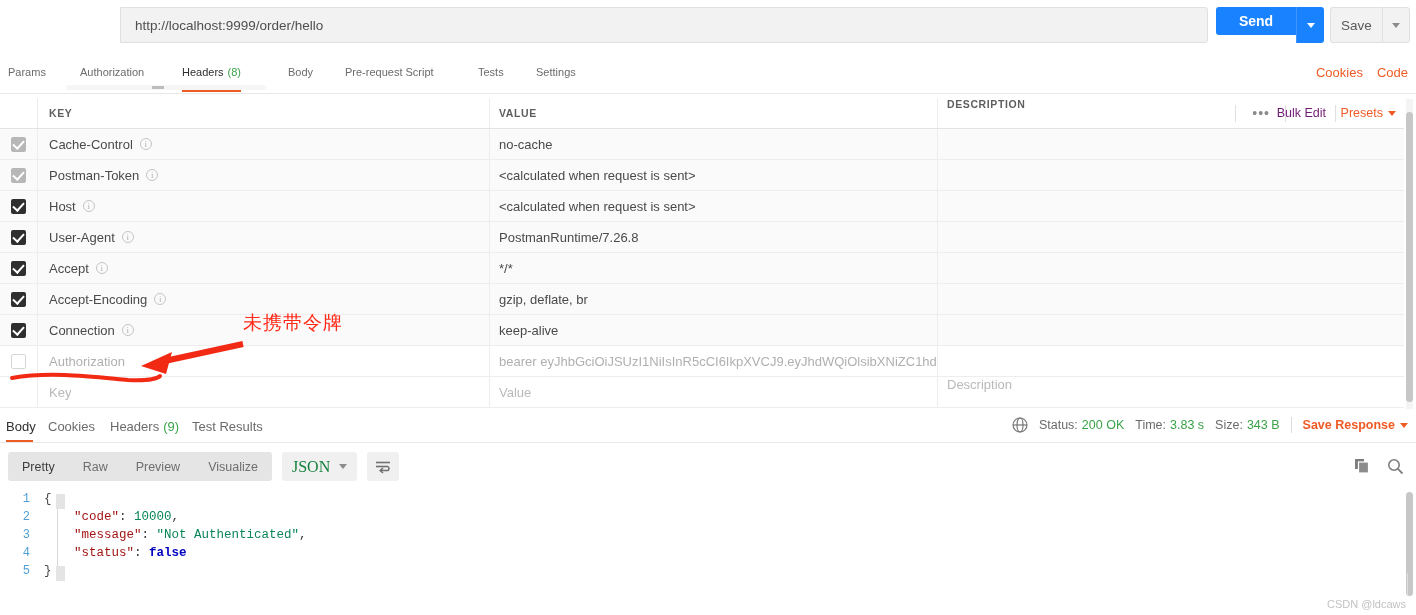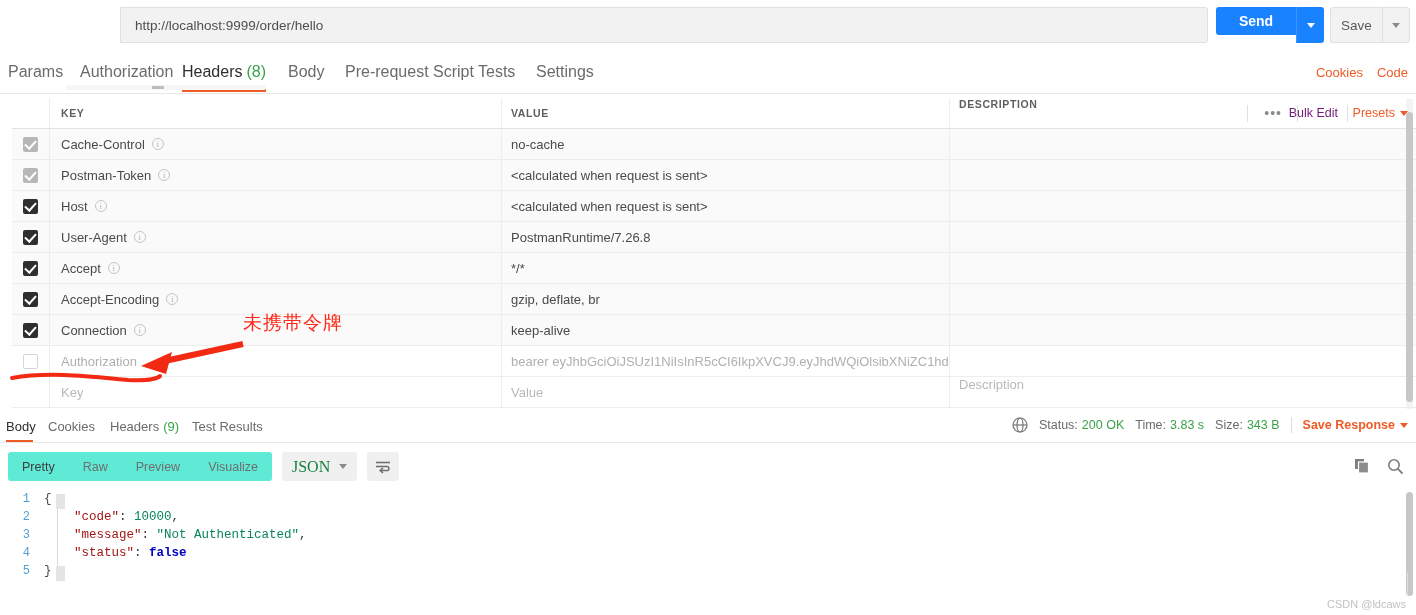--- a/index.html
+++ b/index.html
@@ -50,40 +50,40 @@
   .save-caret-btn {
     position:absolute; left:1382px; top:7px; width:28px; height:36px;
     background:#f2f2f2; border:1px solid #e0e0e0; border-radius:0 3px 3px 0;
     display:flex; align-items:center; justify-content:center; cursor:pointer;
   }
 
   
   .req-tabs { position:absolute; left:0; top:52px; width:1416px; height:42px; }
   .rtab {
     position:absolute; top:0; height:40px; display:flex; align-items:center;
-    font-size:16px; color:#6b6b6b; cursor:pointer; white-space:nowrap;
+    font-size:11px; color:#6b6b6b; cursor:pointer; white-space:nowrap;
   }
   .rtab.active { color:#2e2e2e; }
   .rtab .count { color:#3aa34a; margin-left:4px; }
   .rtab-underline {
     position:absolute; height:3px; background:#ef5b25; bottom:0; left:0; right:0;
   }
   .ghost-line {
     position:absolute; left:66px; top:85px; width:200px; height:5px;
     background:#f6f6f6; border-radius:2px;
   }
   .ghost-dash {
     position:absolute; left:152px; top:86px; width:12px; height:3px; background:#bdbdbd;
   }
   .right-links { position:absolute; top:52px; right:8px; height:40px; display:flex; align-items:center; gap:14px; }
   .rlink { font-size:13px; color:#ef5b25; cursor:pointer; }
   .tabs-sep { position:absolute; left:0; top:93px; width:1416px; height:1px; background:#e8e8e8; }
 
   
-  .htable { position:absolute; left:0; top:98px; width:1404px;margin-left:12px; }
+  .htable { position:absolute; left:0; top:98px; width:1404px; }
   .hrow { position:relative; height:31px; border-bottom:1px solid #ededed; display:flex; }
   .hrow.head { height:31px; border-bottom:1px solid #e3e3e3; }
   .hrow.alt { background:#fafafa; }
   .c-check { width:38px; border-right:1px solid #ededed; display:flex; align-items:center; justify-content:center; flex:none; }
   .c-key   { width:452px; border-right:1px solid #ededed; display:flex; align-items:center; padding-left:11px; flex:none; }
   .c-val   { width:448px; border-right:1px solid #ededed; display:flex; align-items:center; padding-left:9px; flex:none; }
   .c-desc  { flex:1; display:flex; padding-left:9px; position:relative; }
   .colhdr { font-size:10.5px; font-weight:bold; letter-spacing:0.6px; color:#5e5e5e; }
   .cell-txt { font-size:13px; color:#4a4a4a; white-space:nowrap; overflow:hidden; }
   .cell-txt.muted { color:#b0b0b0; }
@@ -124,21 +124,21 @@
   .rsp-underline { position:absolute; left:6px; top:30px; width:27px; height:2px; background:#ef5b25; }
   .resp-meta { position:absolute; right:8px; top:412px; height:26px; display:flex; align-items:center; gap:11px; font-size:12.5px; color:#6b6b6b; }
   .resp-meta .g { color:#3aa34a; }
   .meta-div { width:1px; height:16px; background:#dcdcdc; }
   .save-resp { color:#ef5b25; font-weight:bold; display:flex; align-items:center; gap:5px; cursor:pointer; }
   .save-resp .pc { width:0;height:0;border-left:4px solid transparent;border-right:4px solid transparent;border-top:5px solid #ef5b25; }
   .resp-sep { position:absolute; left:0; top:442px; width:1416px; height:1px; background:#e8e8e8; }
 
   
   .body-tb { position:absolute; left:8px; top:452px; height:29px; display:flex; align-items:center; }
-  .seg { background:#5eead4; border-radius:3px; height:29px; display:flex; align-items:center; }
+  .seg { background:#e5e5e5; border-radius:3px; height:29px; display:flex; align-items:center; }
   .seg-item { padding:0 14px; font-size:12.5px; color:#6f6f6f; height:29px; display:flex; align-items:center; cursor:pointer; }
   .seg-item.active { color:#3d3d3d; }
   .fmt-box { margin-left:10px; background:#f0f0f0; border-radius:3px; height:29px; display:flex; align-items:center; padding:0 10px; gap:9px; cursor:pointer; }
   .fmt-box .t { font-size:16px; color:#15803d;font-family:Liberation Serif, serif; }
   .wrap-box { margin-left:10px; background:#f0f0f0; border-radius:3px; width:32px; height:29px; display:flex; align-items:center; justify-content:center; cursor:pointer; }
   .tb-right { position:absolute; right:12px; top:452px; height:29px; display:flex; align-items:center; gap:16px; }
 
   
   .code-area { position:absolute; left:0; top:490px; width:1416px; height:110px; font-family:"Liberation Mono", monospace; font-size:12.5px; }
   .cline { position:relative; height:18px; display:flex; align-items:center; }

